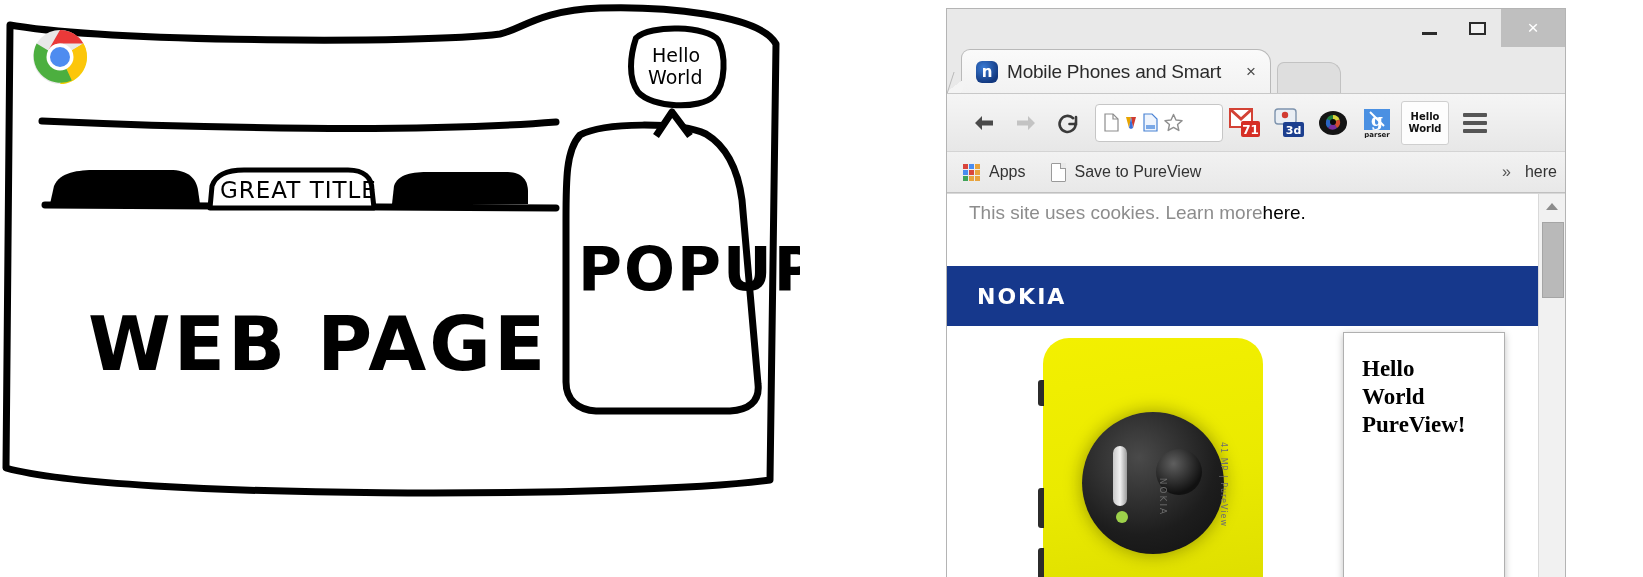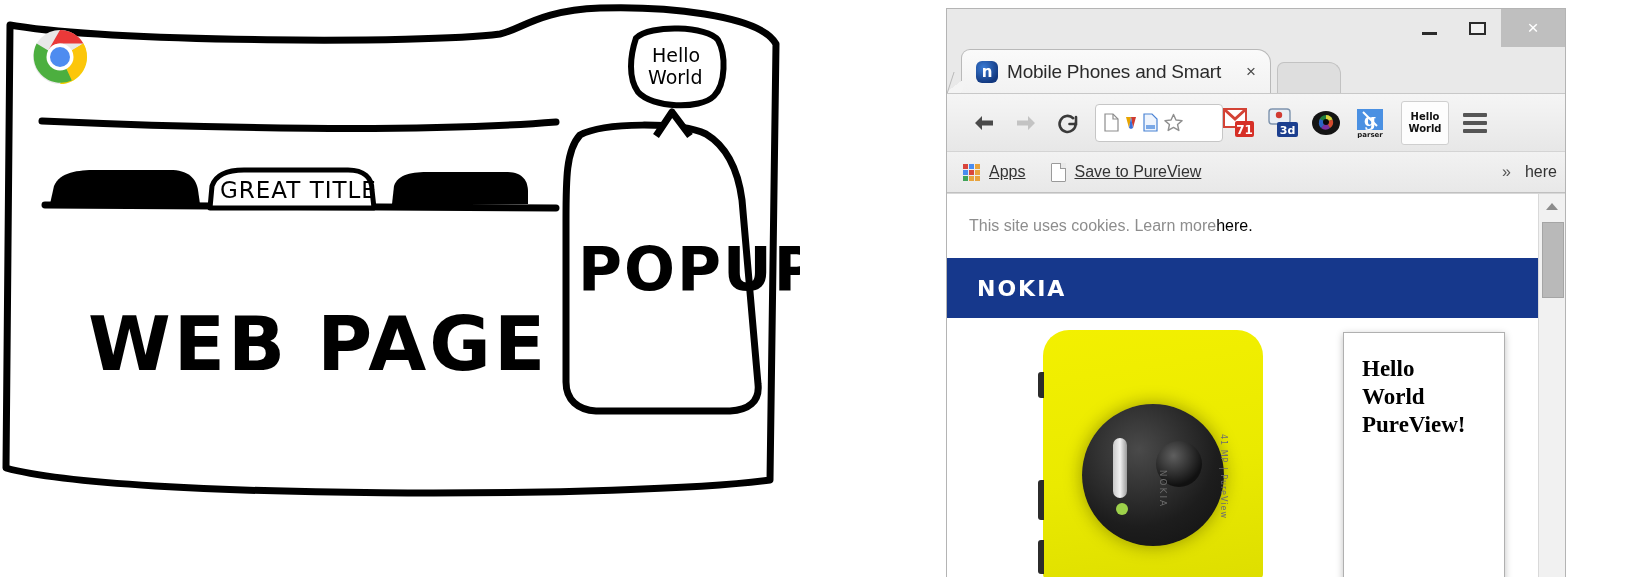--- a/index.html
+++ b/index.html
@@ -70,51 +70,51 @@
     display:flex;align-items:center;padding:0 10px 0 16px;box-sizing:border-box;gap:0px;
     position:relative;
   }
   .navbtn{width:42px;height:42px;display:flex;align-items:center;justify-content:center;}
   .arrow-svg{display:block;}
   .omnibox{
     flex:0 0 auto;margin-left:6px;width:128px;height:38px;background:#fff;
     border:1px solid #c6c6c6;border-radius:4px;
     display:flex;align-items:center;gap:6px;padding:0 8px;box-sizing:border-box;
   }
-  .ext{width:44px;height:42px;display:flex;align-items:center;justify-content:flex-start;flex:0 0 auto;}
+  .ext{width:44px;height:42px;display:flex;align-items:center;justify-content:center;flex:0 0 auto;}
   .ext-hello{
     width:46px;height:42px;background:#fdfdfd;border:1px solid #cfcfcf;border-radius:3px;
     display:flex;flex-direction:column;align-items:center;justify-content:center;
     font-family:"DejaVu Sans",sans-serif;font-size:10px;font-weight:bold;color:#111;line-height:12px;
     position:relative;flex:0 0 auto;margin-left:2px;
   }
   .hamburger{width:40px;height:42px;display:flex;flex-direction:column;justify-content:center;gap:4px;align-items:center;margin-left:6px;flex:0 0 auto;}
   .hamburger i{display:block;width:24px;height:4px;background:#555;border-radius:1px;}
 
   
   .bookmarkbar{
     height:42px;background:linear-gradient(to bottom,#f2f2f2,#e8e8e8);
     border-top:1px solid #d4d4d4;border-bottom:1px solid #c0c0c0;
     display:flex;align-items:center;padding:0 8px 0 16px;box-sizing:border-box;
     font-size:16px;color:#333;position:relative;
   }
   .apps-grid{width:17px;height:17px;display:grid;grid-template-columns:repeat(3,5px);grid-template-rows:repeat(3,5px);gap:1px;margin-right:9px;}
   .apps-grid span{display:block;width:5px;height:5px;}
-  .bm{display:flex;align-items:center;margin-right:26px;white-space:nowrap;text-decoration:underline;}
+  .bm{display:flex;align-items:center;margin-right:26px;white-space:nowrap;}
   .doc-icon{
     width:13px;height:17px;background:#fff;border:1px solid #9a9a9a;margin-right:8px;
     position:relative;border-radius:1px;
   }
   .doc-icon:after{content:"";position:absolute;right:-1px;top:-1px;width:5px;height:5px;background:#e9e9e9;border-left:1px solid #9a9a9a;border-bottom:1px solid #9a9a9a;}
   .chev{margin-left:auto;margin-right:14px;color:#555;font-size:16px;}
   .other-bm{color:#333;white-space:nowrap;overflow:hidden;}
 
   
   .viewport{position:relative;height:385px;background:#fff;border-top:1px solid #d8d8d8;overflow:hidden;}
-  .cookiebar{height:64px;display:flex;align-items:center;padding-left:22px;color:#8d8d8d;font-size:16px;}
+  .cookiebar{height:64px;display:flex;align-items:flex-start;padding-left:22px;color:#8d8d8d;font-size:19px;margin-top:8px;}
   .cookiebar a{color:#000000;text-decoration:none;}
   .nokia-band{height:60px;background:#16388c;display:flex;align-items:center;padding-left:30px;}
   .nokia-logo{color:#fff;font-size:22px;font-weight:bold;letter-spacing:2px;font-family:"DejaVu Sans",sans-serif;}
   .phone-area{position:relative;height:260px;background:#fff;}
   .phone{
     position:absolute;left:96px;top:12px;width:220px;height:250px;
     background:linear-gradient(170deg,#f3f000 0%,#eaea00 55%,#dede00 100%);
     border-radius:26px 26px 6px 6px;
   }
   .phone .side{position:absolute;left:-5px;width:6px;background:#2b2b2b;border-radius:3px 0 0 3px;}

